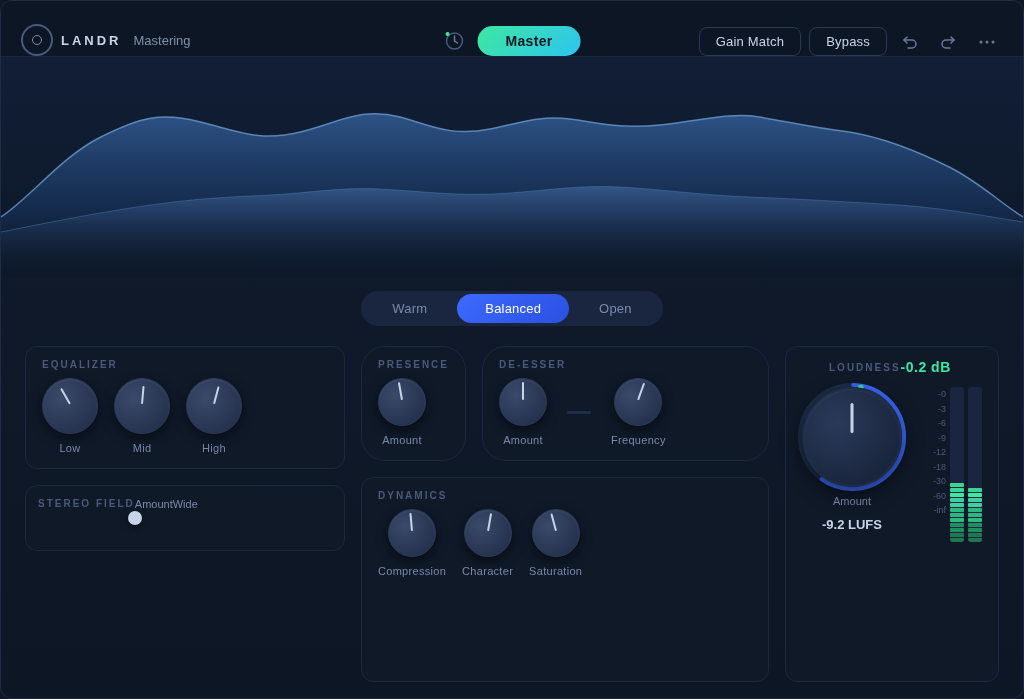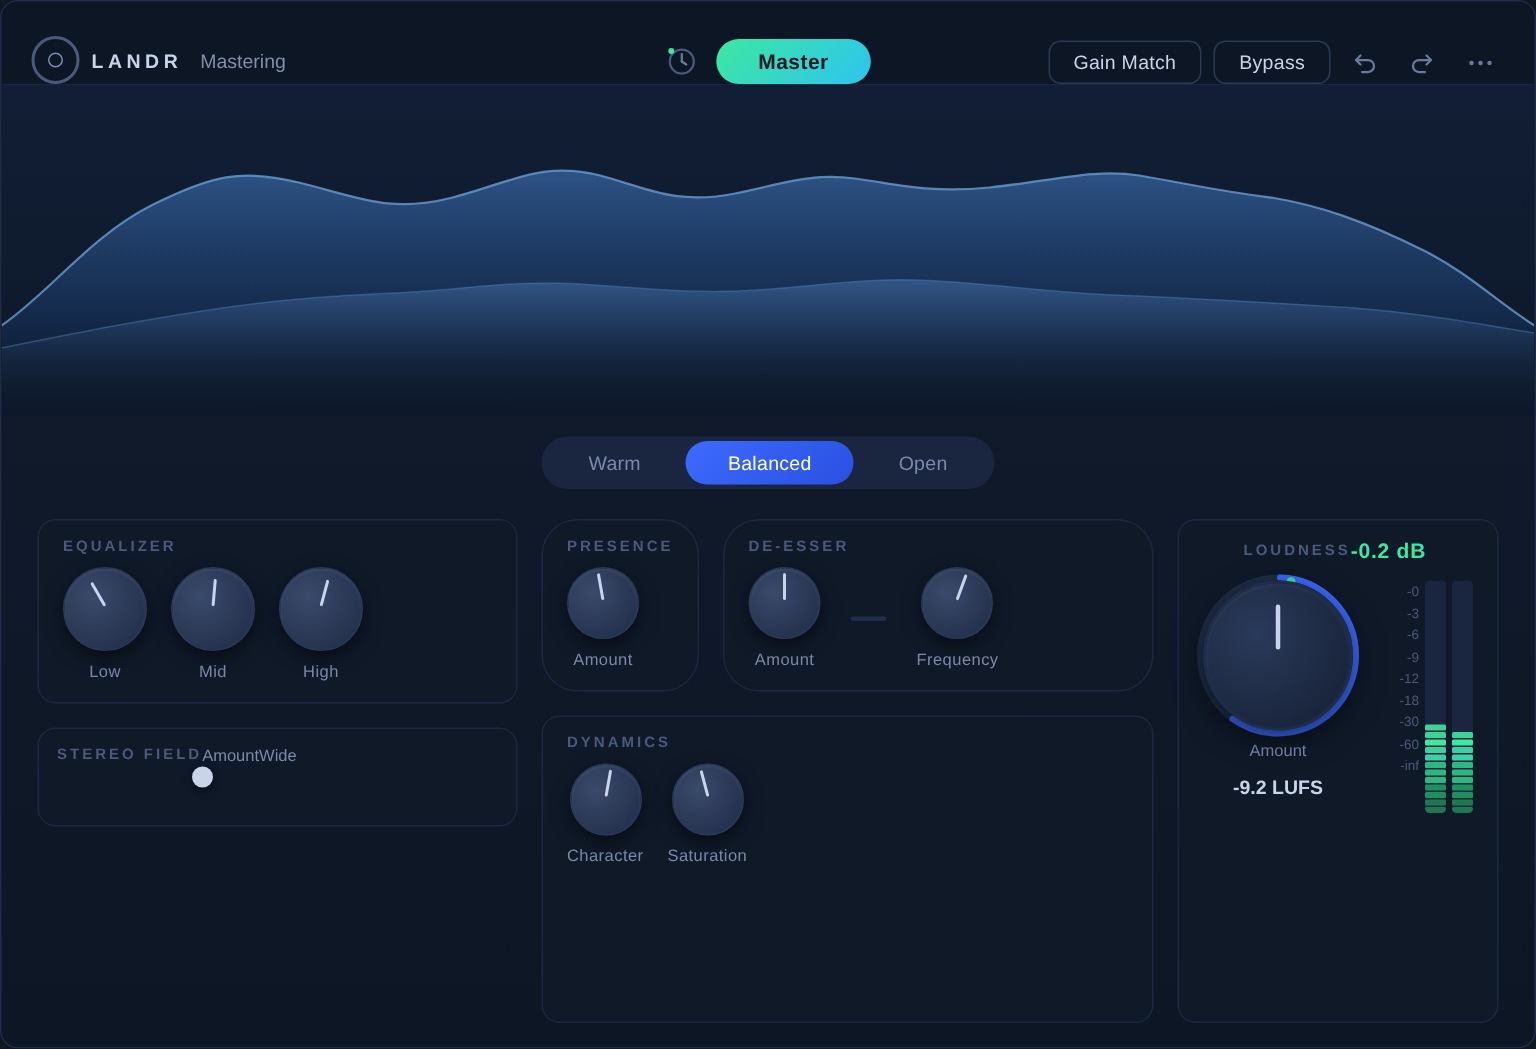--- a/index.html
+++ b/index.html
@@ -599,20 +599,24 @@
               <span class="knob-label">Frequency</span>
             </div>
           </div>
         </div>
       </div>
 
       <div class="dynamics-box">
         <div class="section-header">DYNAMICS</div>
         <div class="knobs-row">
           <div class="knob-item">
+            <div class="knob knob-sm knob-compression"></div>
+            <span class="knob-label">Compression</span>
+          </div>
+          <div class="knob-item">
             <div class="knob knob-sm knob-character"></div>
             <span class="knob-label">Character</span>
           </div>
           <div class="knob-item">
             <div class="knob knob-sm knob-saturation"></div>
             <span class="knob-label">Saturation</span>
           </div>
         </div>
       </div>
     </div>

